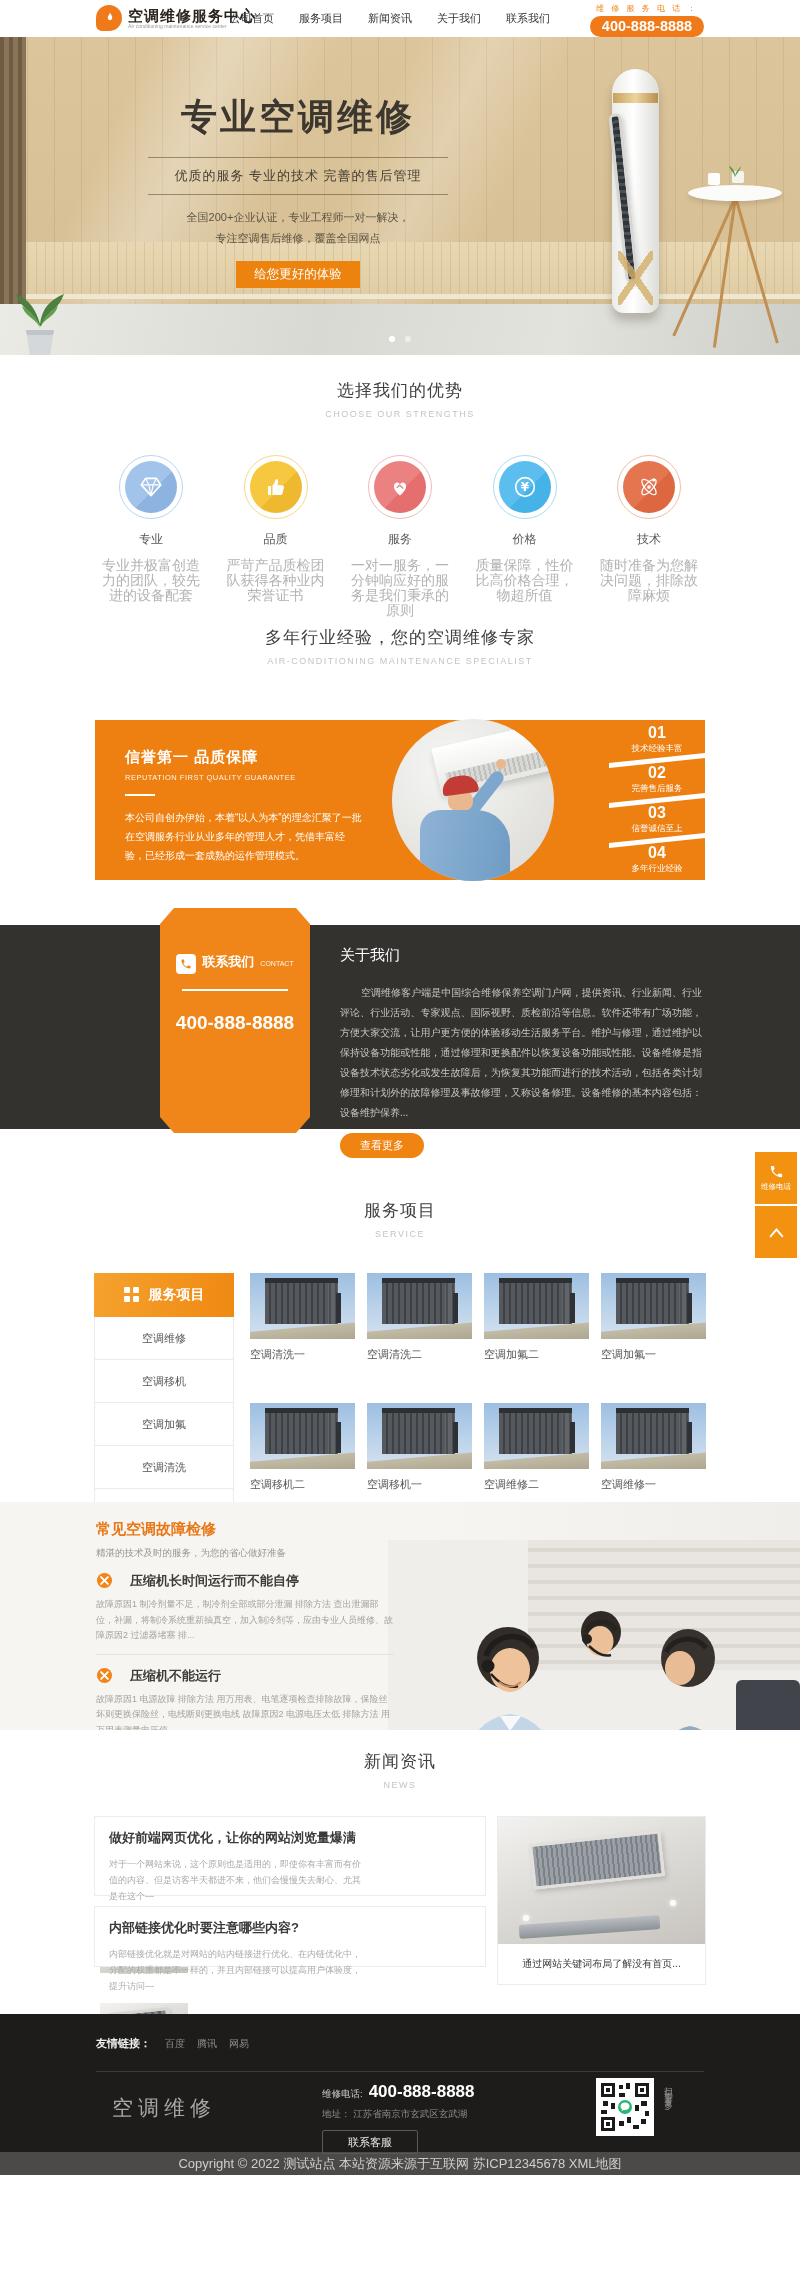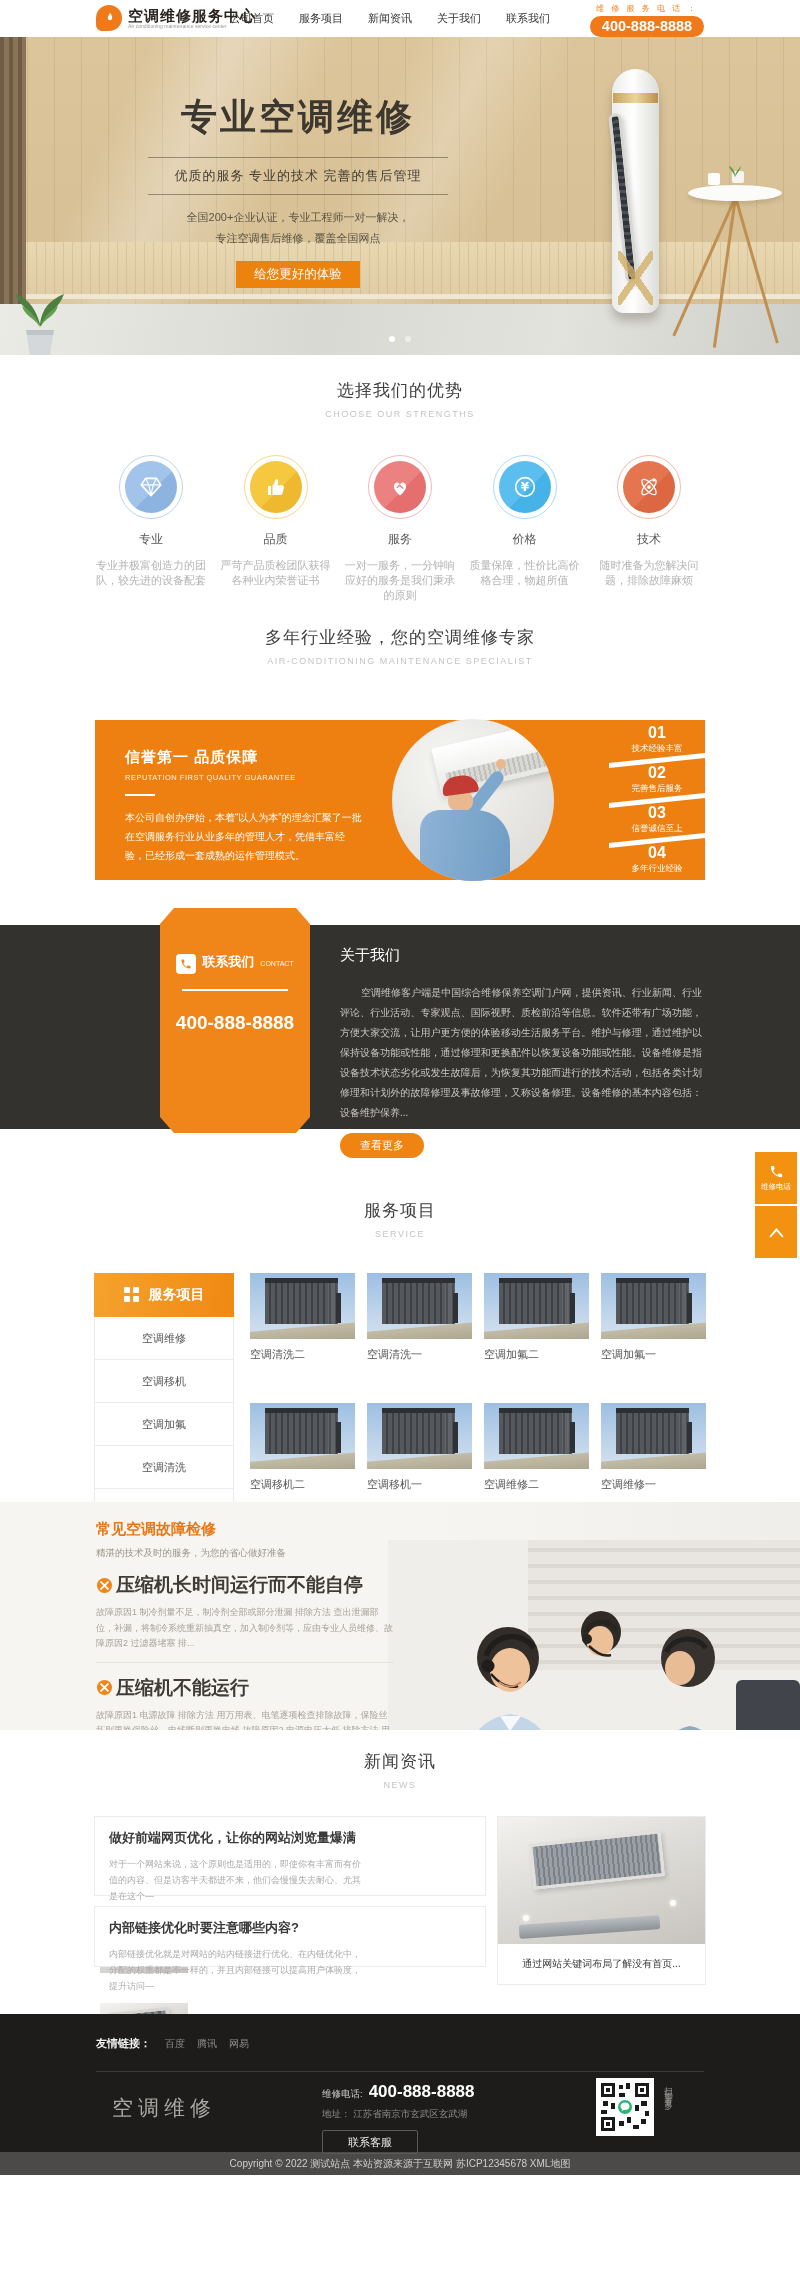--- a/index.html
+++ b/index.html
@@ -55,21 +55,21 @@
   .str-row{margin:36px auto 0;width:616px;display:flex;justify-content:space-between;}
   .str-col{width:118px;text-align:center;}
   .ring{width:64px;height:64px;margin:0 auto;border-radius:50%;border:1px solid;padding:5px;}
   .bub{width:52px;height:52px;border-radius:50%;display:flex;align-items:center;justify-content:center;}
   .c1 .ring{border-color:#bcd4ef;}.c1 .bub{background:linear-gradient(135deg,#a3c4ea 55%,#8db4e0 55%);}
   .c2 .ring{border-color:#f7d98a;}.c2 .bub{background:linear-gradient(135deg,#f6c83f 55%,#eeb92e 55%);}
   .c3 .ring{border-color:#f3b9b9;}.c3 .bub{background:linear-gradient(135deg,#ec8181 55%,#e56e6e 55%);}
   .c4 .ring{border-color:#aadcf5;}.c4 .bub{background:linear-gradient(135deg,#5cbeee 55%,#45b2e8 55%);}
   .c5 .ring{border-color:#f2bda7;}.c5 .bub{background:linear-gradient(135deg,#e5754f 55%,#dd6740 55%);}
   .str-label{margin-top:12px;font-size:12px;color:#555;}
-  .str-desc{margin:10px auto 0;width:110px;font-size:11px;color:#b3b3b3;line-height:15px;}
+  .str-desc{margin:10px auto 0;width:110px;font-size:14px;color:#b3b3b3;line-height:15px;}
 
   
   .exper{height:298px;padding-top:16px;}
   .exp-box{position:relative;width:610px;height:160px;margin:54px auto 0;background:#ee8011;}
   .exp-left{position:absolute;left:30px;top:28px;width:238px;color:#fff;}
   .exp-t{font-size:15px;font-weight:bold;letter-spacing:1px;}
   .exp-e{font-size:7.5px;opacity:.92;margin-top:6px;letter-spacing:.5px;}
   .exp-hr{width:30px;height:2px;background:#fff;margin-top:12px;}
   .exp-p{margin-top:12px;font-size:10px;line-height:19px;}
   .exp-circle{position:absolute;left:297px;top:-1px;width:162px;height:162px;border-radius:50%;background:radial-gradient(circle at 35% 30%,#f6f6f4,#d9d8d4);overflow:hidden;}
@@ -117,21 +117,21 @@
   .pp{position:absolute;right:13%;top:30%;width:5%;height:46%;background:#2e3236;}
   .prod-cap{margin-top:8px;font-size:11px;color:#555;}
 
   
   .faq{position:relative;height:228px;background:linear-gradient(90deg,#f7f5f1 55%,#f0eeea);overflow:hidden;}
   .faq-photo{position:absolute;right:0;top:38px;width:412px;height:290px;}
   .faq-left{position:absolute;left:96px;top:18px;width:298px;z-index:2;}
   .faq-t{font-size:15px;font-weight:bold;color:#e87817;}
   .faq-s{margin-top:8px;font-size:9.5px;color:#9a958e;}
   .faq-item{margin-top:12px;padding-bottom:10px;border-bottom:1px solid #e7e3dc;}
-  .faq-q{display:flex;align-items:center;gap:3px;font-size:19px;font-weight:bold;color:#3f3c37;cursor:pointer;}
+  .faq-q{display:flex;align-items:flex-start;gap:17px;font-size:13px;font-weight:bold;color:#3f3c37;cursor:pointer;}
   .faq-a{margin-top:7px;font-size:9px;color:#a7a29b;line-height:15.5px;}
 
   
   .news{height:284px;padding-top:20px;}
   .news-wrap{margin:26px auto 0;width:612px;display:flex;gap:11px;}
   .news-l{width:392px;display:flex;flex-direction:column;gap:10px;}
   .ncard{position:relative;border:1px solid #ececea;background:#fff;padding:12px 14px;cursor:pointer;}
   .nc1{height:80px;}
   .nc2{height:61px;}
   .nc-t{font-size:13px;font-weight:bold;color:#3a3a3a;width:262px;white-space:nowrap;overflow:hidden;}
@@ -157,21 +157,21 @@
   .f-hr{position:absolute;left:96px;right:96px;top:57px;border-top:1px solid #3b3a38;}
   .f-brand{position:absolute;left:112px;top:80px;font-family:"Liberation Serif","DejaVu Serif",serif;font-size:21px;letter-spacing:5px;color:#a9a7a4;}
   .f-mid{position:absolute;left:322px;top:68px;}
   .f-ph-row{display:flex;align-items:baseline;gap:6px;}
   .f-ph{font-size:9.5px;color:#cfcfcf;}
   .f-num{font-size:17px;font-weight:bold;color:#fff;}
   .f-addr{margin-top:6px;font-size:9.5px;color:#8f8d8a;}
   .f-btn{margin-top:9px;width:96px;height:24px;line-height:22px;text-align:center;border:1px solid #5a5957;border-radius:2px;font-size:11px;color:#eee;cursor:pointer;}
   .f-qr{position:absolute;left:596px;top:64px;width:58px;height:58px;background:#fff;padding:3px;}
   .f-qr-cap{position:absolute;left:663px;top:66px;writing-mode:vertical-rl;font-size:8.5px;color:#8f8d8a;letter-spacing:3px;}
-  .copy{height:23px;line-height:23px;background:#4b4a48;text-align:center;font-size:10px;color:#cfcecc;}
+  .copy{height:23px;line-height:23px;background:#4b4a48;text-align:center;font-size:13px;color:#cfcecc;}
 
   
   .floatw{position:absolute;right:3px;top:1152px;width:42px;z-index:9;}
   .fbox{height:52px;background:#f39110;margin-bottom:2px;display:flex;flex-direction:column;align-items:center;justify-content:center;gap:3px;color:#fff;cursor:pointer;}
   .fbox span{font-size:7.5px;}
 </style>
 </head>
 <body>
 
 <div class="page">
@@ -396,29 +396,29 @@
         <div class="srv-item">空调清洗</div>
         <div class="srv-item">空调拆装</div>
       </aside>
       <div class="srv-grid">
         <div class="prod">
             <div class="prod-img">
               <div class="pu"></div>
               <div class="pp"></div>
               <div class="pl"></div>
             </div>
+            <div class="prod-cap">空调清洗一</div>
+          </div>
+        <div class="prod">
+            <div class="prod-img">
+              <div class="pu"></div>
+              <div class="pp"></div>
+              <div class="pl"></div>
+            </div>
             <div class="prod-cap">空调清洗二</div>
-          </div>
-        <div class="prod">
-            <div class="prod-img">
-              <div class="pu"></div>
-              <div class="pp"></div>
-              <div class="pl"></div>
-            </div>
-            <div class="prod-cap">空调清洗一</div>
           </div>
         <div class="prod">
             <div class="prod-img">
               <div class="pu"></div>
               <div class="pp"></div>
               <div class="pl"></div>
             </div>
             <div class="prod-cap">空调加氟二</div>
           </div>
         <div class="prod">

